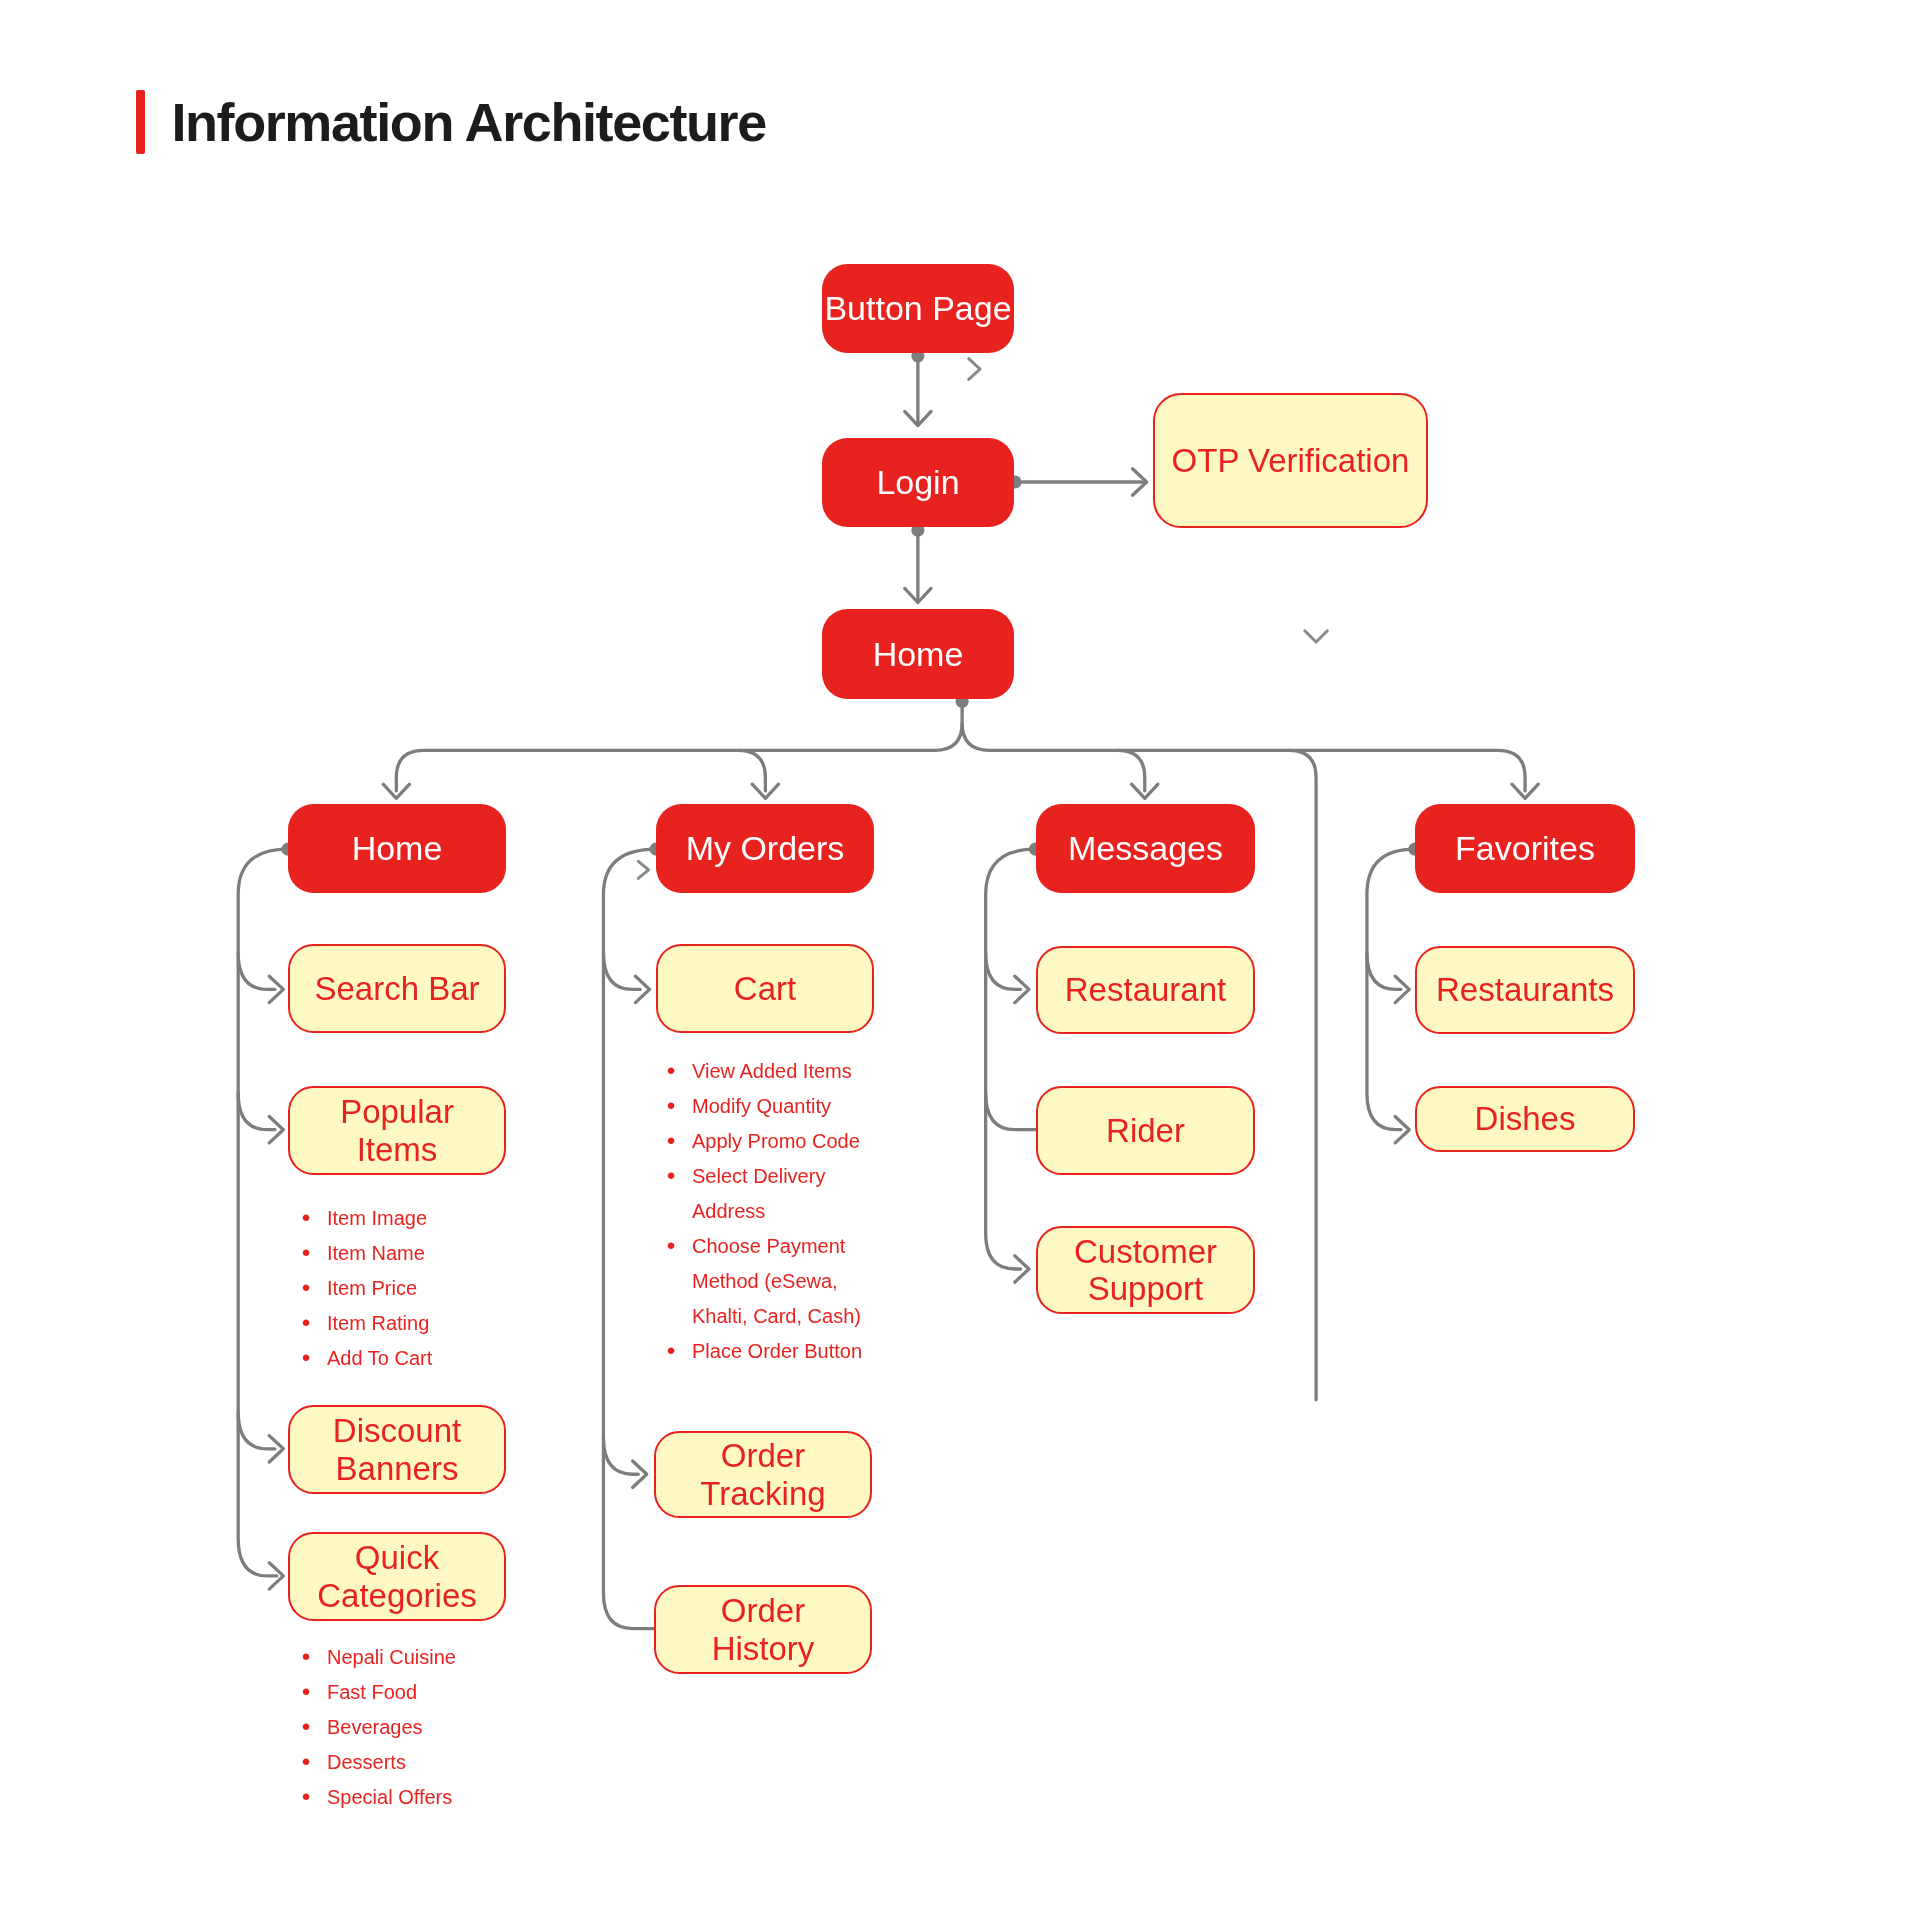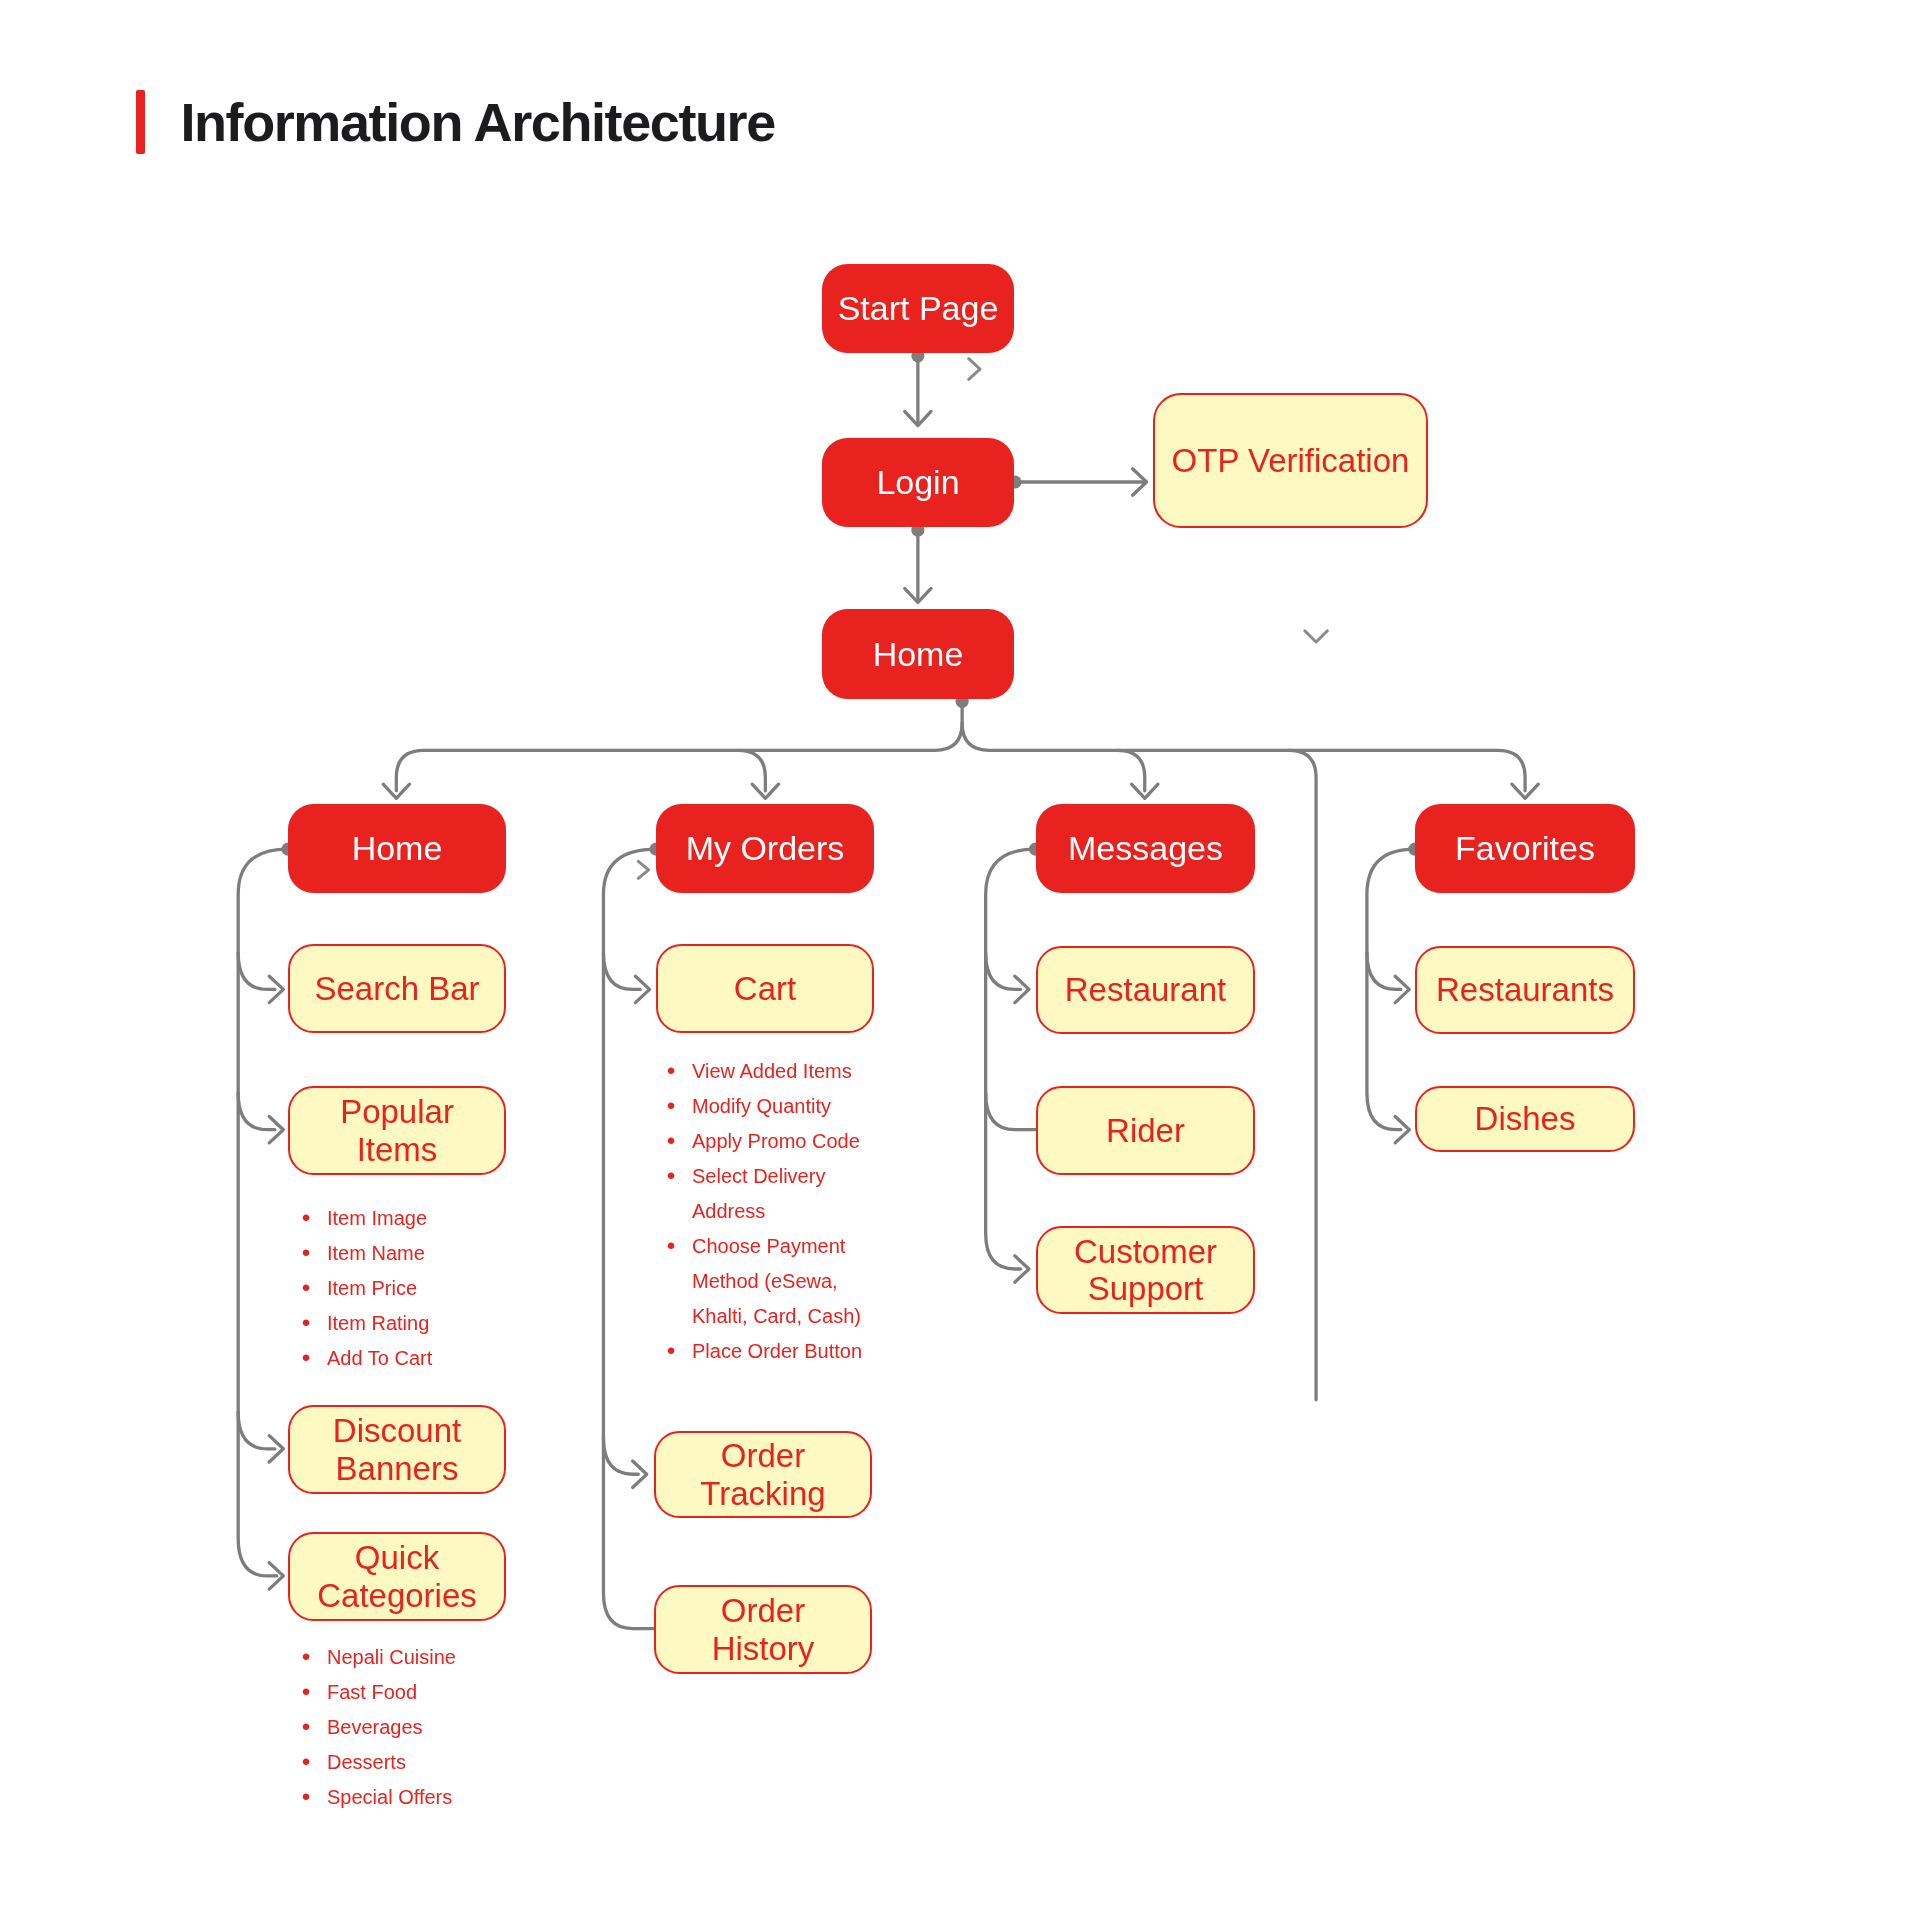--- a/index.html
+++ b/index.html
@@ -7,21 +7,21 @@
     --gray:#7D7D7D;
     --chev:#8A8A8A;
     --ink:#1C1C1E;
     --bg:#FFFFFF;
   }
   *{margin:0;padding:0;box-sizing:border-box}
   html,body{background:var(--bg);font-family:"Liberation Sans",sans-serif}
   #canvas{position:relative;width:1928px;height:1928px;background:var(--bg);overflow:hidden}
 
   
-  .title-wrap{position:absolute;left:136px;top:90px;display:flex;align-items:center;gap:35px}
+  .title-wrap{position:absolute;left:136px;top:90px;display:flex;align-items:center;gap:26px}
   .title-bar{width:9.4px;height:64px;background:var(--red);border-radius:1.9px}
   .page-title{font-size:54px;font-weight:700;letter-spacing:-1.4px;color:var(--ink)}
 
   
   svg.wires{position:absolute;left:0;top:0;width:1928px;height:1928px}
   .wire{fill:none;stroke:var(--gray);stroke-width:3.5;stroke-linecap:round;stroke-linejoin:round}
   .arrow{fill:none;stroke:var(--gray);stroke-width:3.5;stroke-linecap:round;stroke-linejoin:round}
   .dot{fill:var(--gray);stroke:none}
   .chev{fill:none;stroke:var(--chev);stroke-width:3.2;stroke-linecap:round;stroke-linejoin:round}
 
@@ -127,21 +127,21 @@
     <path class="chev" d="M1386,670 L1398,682 L1410,670"></path>
     <path class="chev" d="M678,915 L689,924 L678,933"></path>
   </svg>
 
   <div class="title-wrap">
     <div class="title-bar"></div>
     <div class="page-title">Information Architecture</div>
   </div>
 
   <div class="node filled n-start">
-    <span class="label">Start Page</span>
+    <span class="label">Button Page</span>
   </div>
   <div class="node filled n-login">
     <span class="label">Login</span>
   </div>
   <div class="node outline n-otp">
     <span class="label">OTP Verification</span>
   </div>
   <div class="node filled n-home2">
     <span class="label">Home</span>
   </div>

